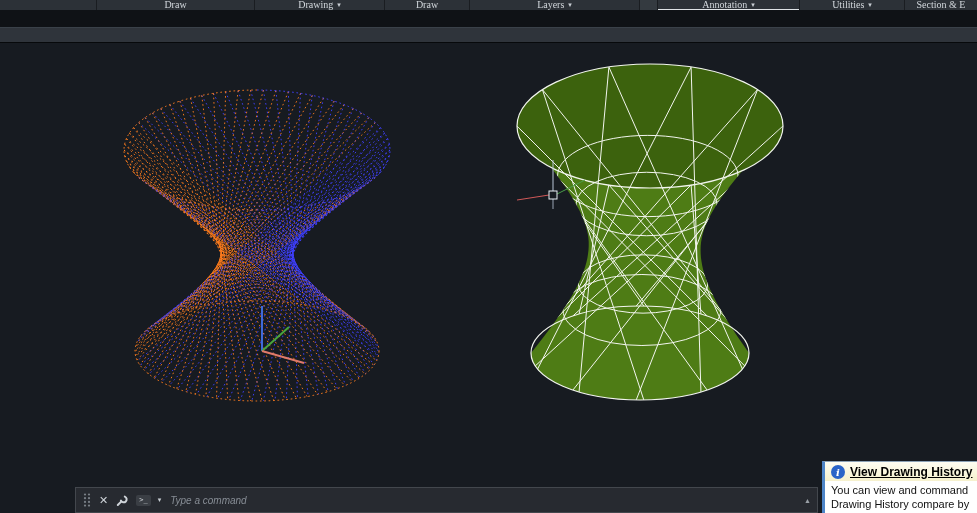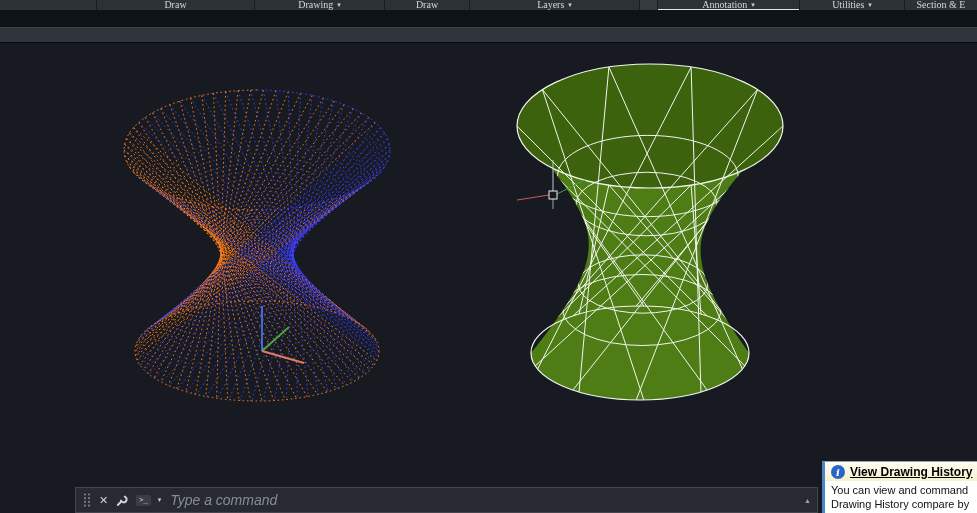--- a/index.html
+++ b/index.html
@@ -21,21 +21,21 @@
   #scene{position:absolute;top:0;left:0;z-index:1;}
 
   
   .cmdbar{position:absolute;left:75px;top:487px;width:743px;height:26px;background:#272a30;
           border:1px solid #43474d;box-sizing:border-box;display:flex;align-items:center;
           gap:7px;padding:0 6px;z-index:4;}
   .x{color:#ced3d8;font-size:11px;line-height:11px;}
   .prompt-box{background:#3a3e44;border-radius:2px;color:#d4d8dc;font-size:7px;line-height:9px;
               padding:1px 3px;font-family:"DejaVu Sans Mono",monospace;}
   .cmd-input{flex:1;background:transparent;border:none;outline:none;color:#c7ccd2;
-             font-size:14px;font-family:"Liberation Sans",sans-serif;}
+             font-size:10px;font-family:"Liberation Sans",sans-serif;}
   .cmd-input::placeholder{color:#878d95;font-style:italic;}
   .up{color:#9aa0a7;font-size:7px;line-height:7px;}
 
   
   .popup{position:absolute;left:822px;top:461px;width:158px;height:60px;background:#ffffff;
          border:1px solid #8ca2b6;border-left:3px solid #4e85c8;box-sizing:border-box;z-index:5;overflow:hidden;}
   .popup-title{display:flex;align-items:center;gap:5px;background:linear-gradient(#fefdf2,#f6f1cd);
                padding:3px 6px 2px 6px;}
   .info{width:14px;height:14px;border-radius:50%;background:#2a64c8;color:#fff;font-size:10px;
         font-weight:bold;display:flex;align-items:center;justify-content:center;

